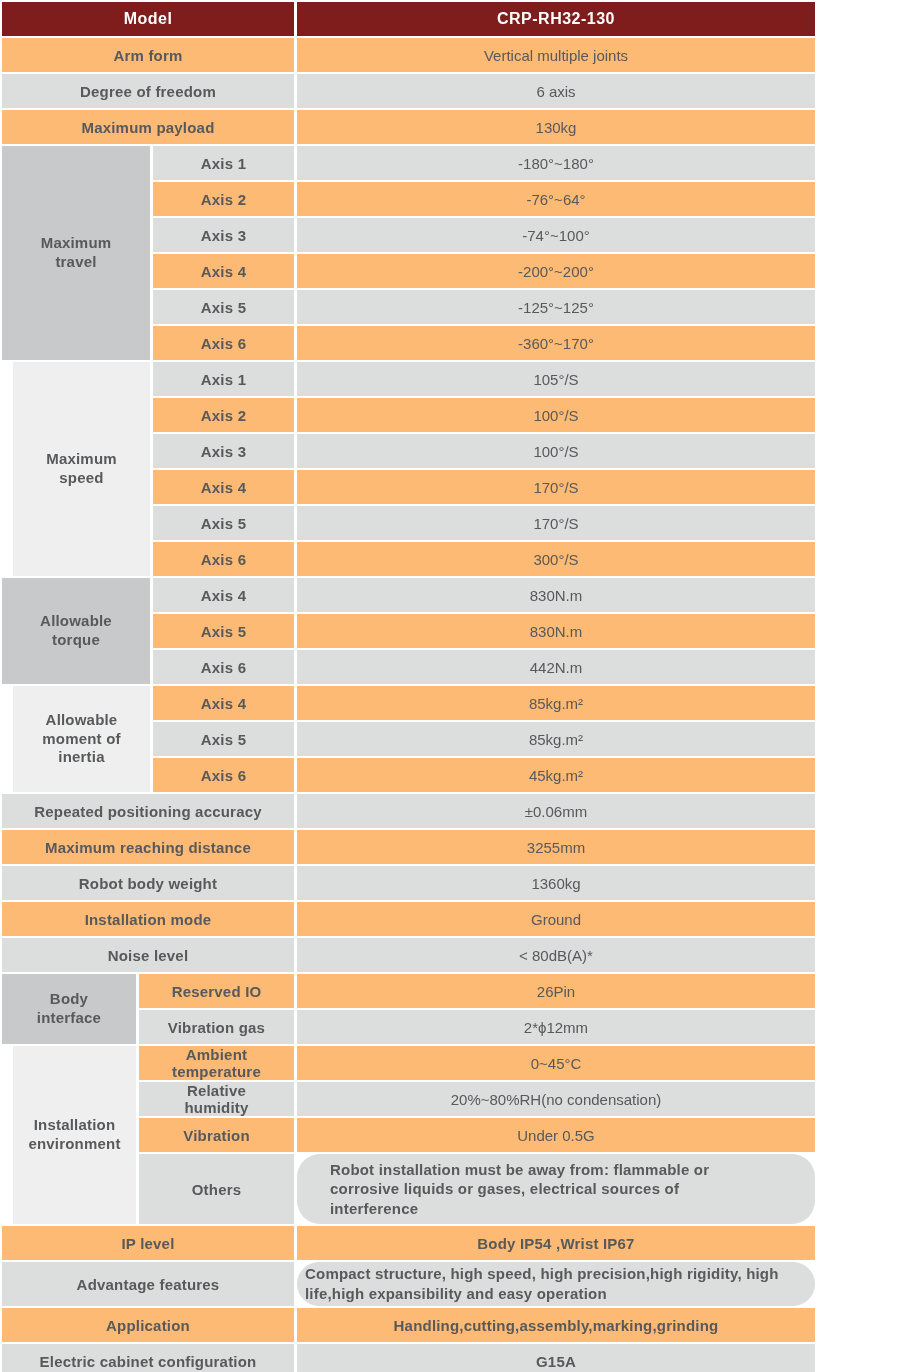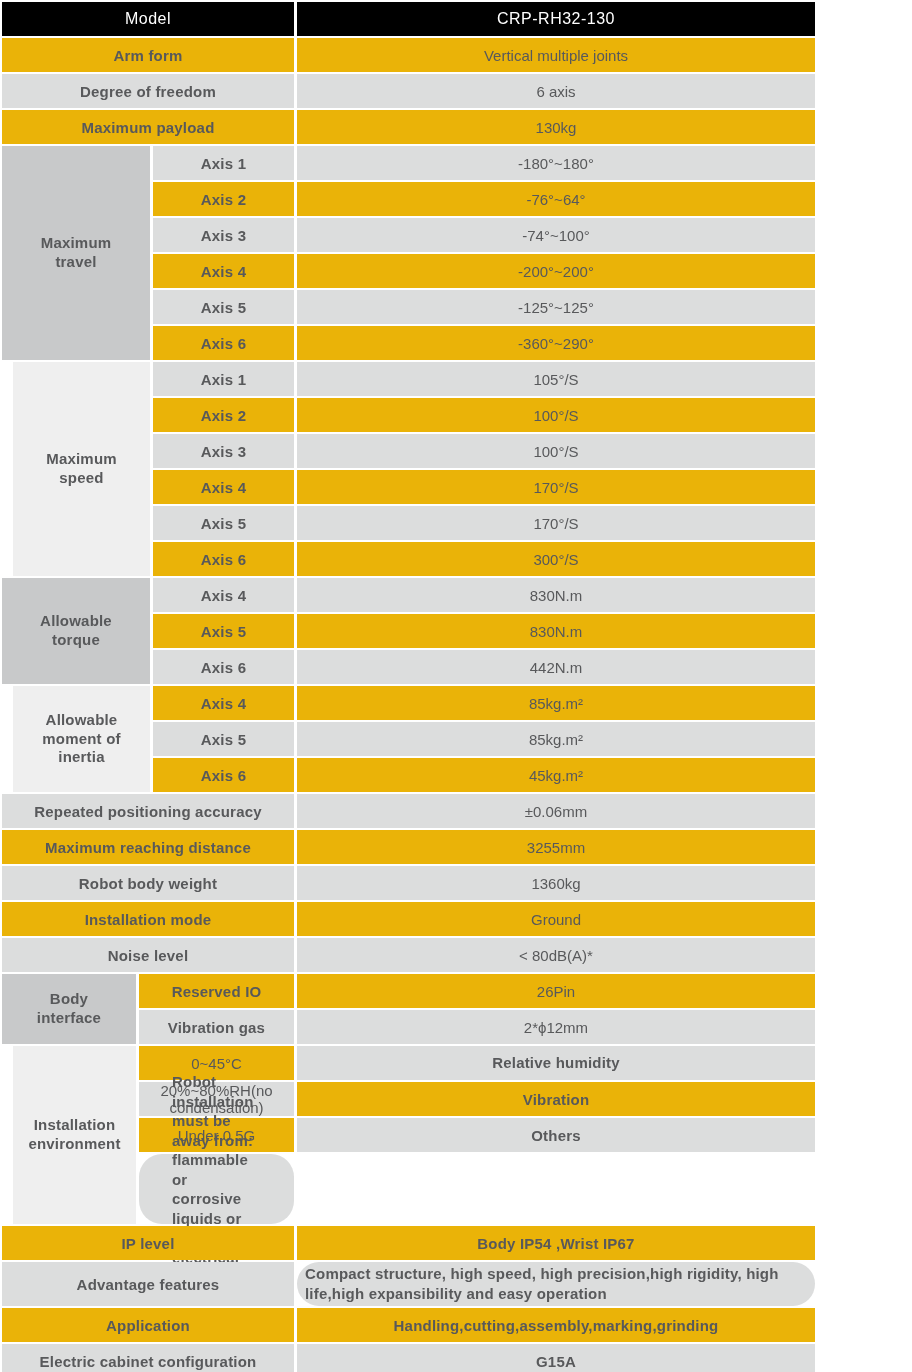--- a/index.html
+++ b/index.html
@@ -12,23 +12,23 @@
   .row2 { display:grid; grid-template-columns:292px 1fr; column-gap:3px; margin-bottom:2px; }
   .row2 > div { height:34px; }
   .row2.tall > div { height:44px; }
 
   .grp { display:grid; column-gap:3px; row-gap:2px; grid-auto-rows:34px; margin-bottom:2px; }
   .grp-axis { grid-template-columns:148px 141px 1fr; }
   .grp-io   { grid-template-columns:134px 155px 1fr; }
   .grp-env  { grid-template-columns:134px 155px 1fr; grid-template-rows:34px 34px 34px 70px; }
 
   .c { display:flex; align-items:center; justify-content:center; text-align:center; }
-  .hdr { background:#000000; color:#ffffff; font-weight:normal; font-size:16px; letter-spacing:0.5px; }
+  .hdr { background:#7f1d1d; color:#ffffff; font-weight:bold; font-size:16px; letter-spacing:0.5px; }
   .g  { background:#dcdddd; }
-  .w  { background:#eab308; }
+  .w  { background:#fdba74; }
   .gd { background:#c8c9ca; }
   .gl { background:#efefef;margin-left:11px; }
 
   .lbl { font-weight:bold; letter-spacing:0.2px; }
   .val { font-weight:normal; }
   .valb { font-weight:bold; letter-spacing:0.2px; }
 
   .gcell { grid-column:1; line-height:1.25; }
   .span2 { grid-row:1 / span 2; }
   .span3 { grid-row:1 / span 3; }
@@ -72,21 +72,21 @@
     <div class="c g val">-180°~180°</div>
     <div class="c w lbl">Axis 2</div>
     <div class="c w val">-76°~64°</div>
     <div class="c g lbl">Axis 3</div>
     <div class="c g val">-74°~100°</div>
     <div class="c w lbl">Axis 4</div>
     <div class="c w val">-200°~200°</div>
     <div class="c g lbl">Axis 5</div>
     <div class="c g val">-125°~125°</div>
     <div class="c w lbl">Axis 6</div>
-    <div class="c w val">-360°~290°</div>
+    <div class="c w val">-360°~170°</div>
   </div>
 
   <div class="grp grp-axis">
     <div class="c gl lbl gcell span6 pad30">Maximum speed</div>
     <div class="c g lbl">Axis 1</div>
     <div class="c g val">105°/S</div>
     <div class="c w lbl">Axis 2</div>
     <div class="c w val">100°/S</div>
     <div class="c g lbl">Axis 3</div>
     <div class="c g val">100°/S</div>
@@ -142,20 +142,21 @@
   <div class="grp grp-io">
     <div class="c gd lbl gcell span2 pad25">Body interface</div>
     <div class="c w lbl">Reserved IO</div>
     <div class="c w val">26Pin</div>
     <div class="c g lbl">Vibration gas</div>
     <div class="c g val">2*ϕ12mm</div>
   </div>
 
   <div class="grp grp-env">
     <div class="c gl lbl gcell span4 pad10">Installation environment</div>
+    <div class="c w lbl envlbl">Ambient temperature</div>
     <div class="c w val">0~45°C</div>
     <div class="c g lbl envlbl">Relative humidity</div>
     <div class="c g val">20%~80%RH(no condensation)</div>
     <div class="c w lbl">Vibration</div>
     <div class="c w val">Under 0.5G</div>
     <div class="c g lbl">Others</div>
     <div class="c g valb left others-val">Robot installation must be away from: flammable or corrosive liquids or gases, electrical sources of interference</div>
   </div>
 
   <div class="row2">

